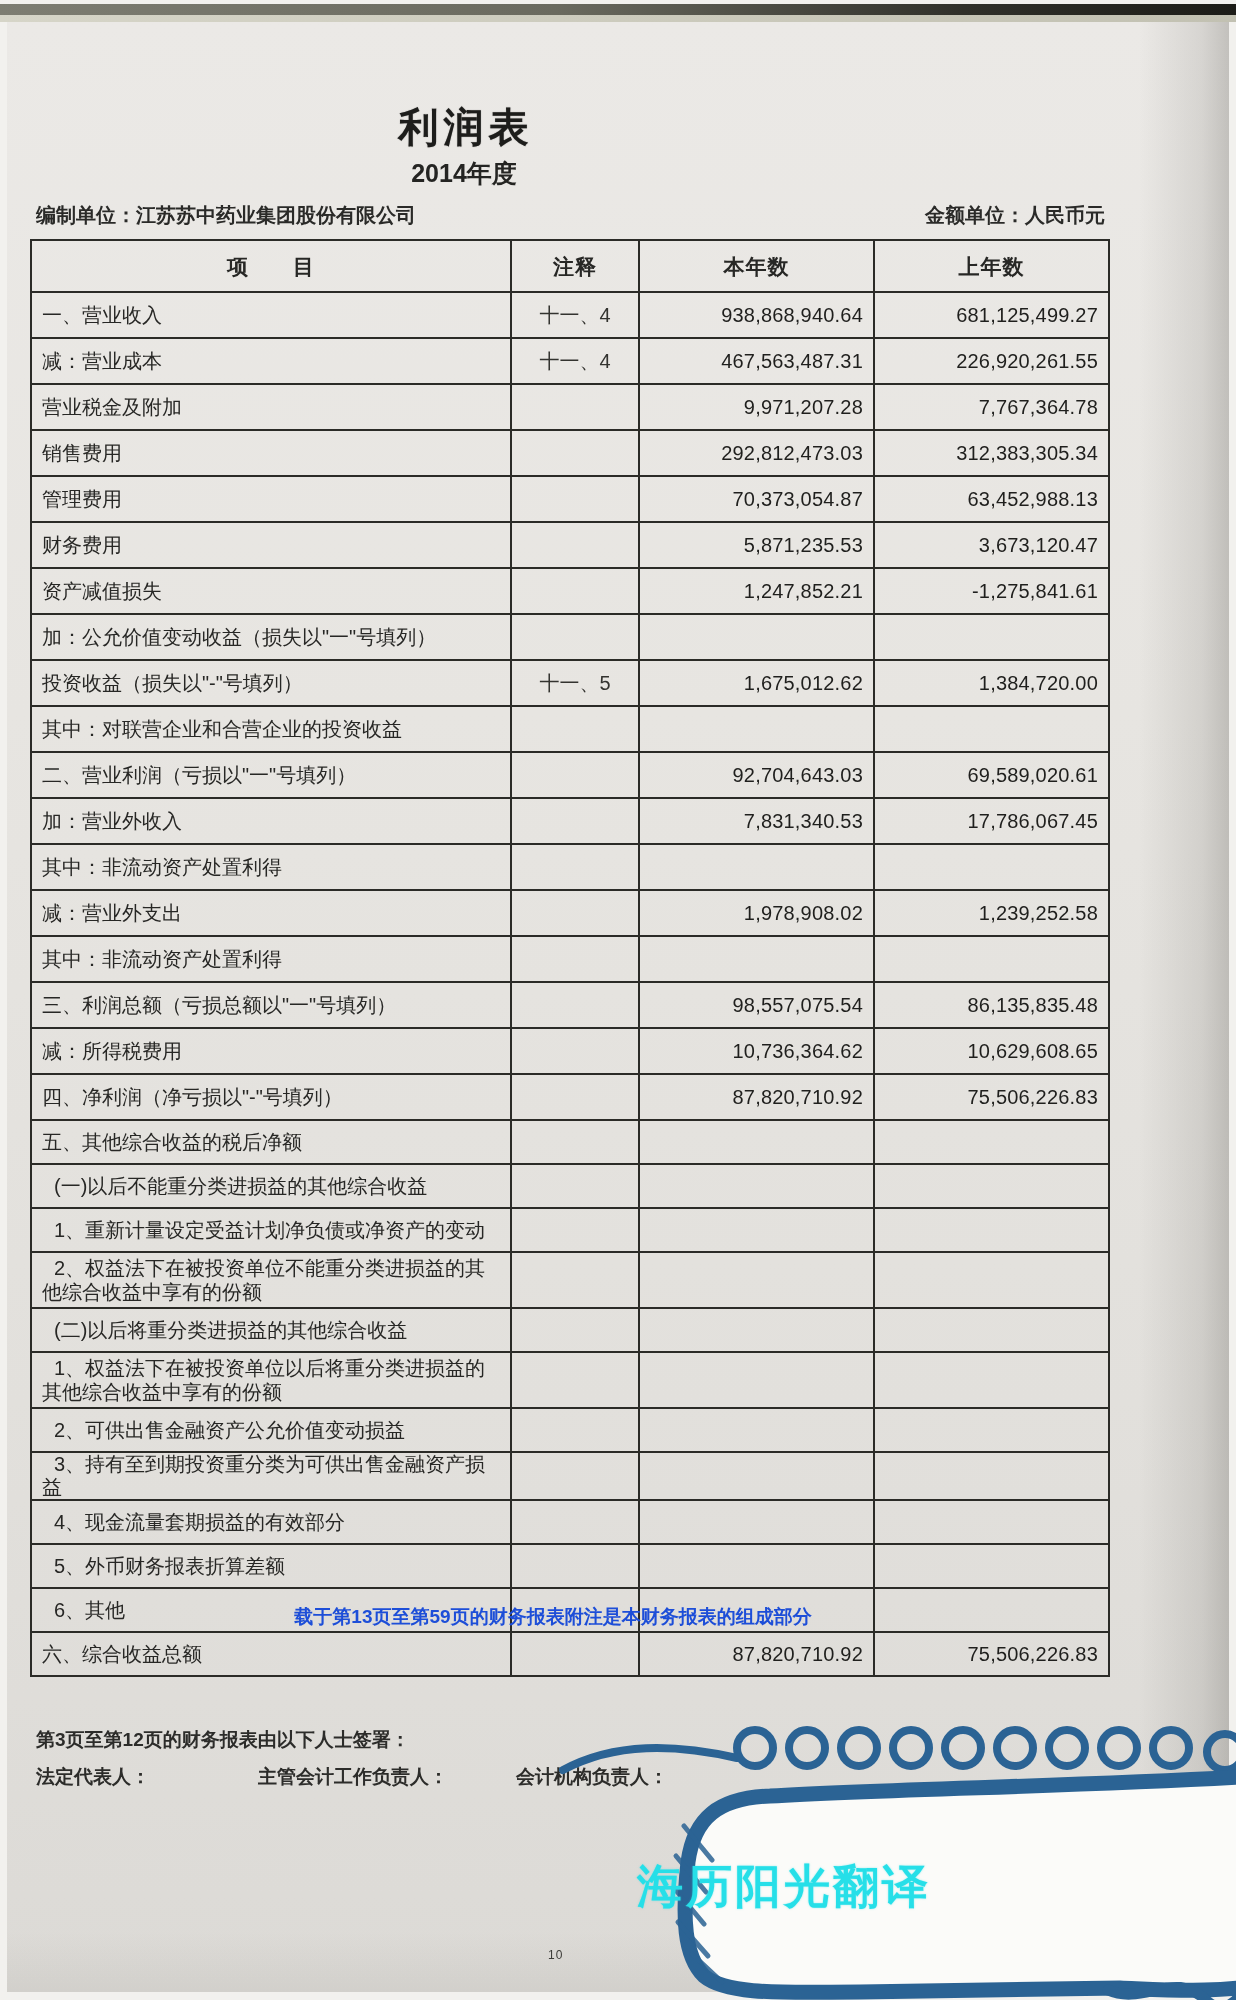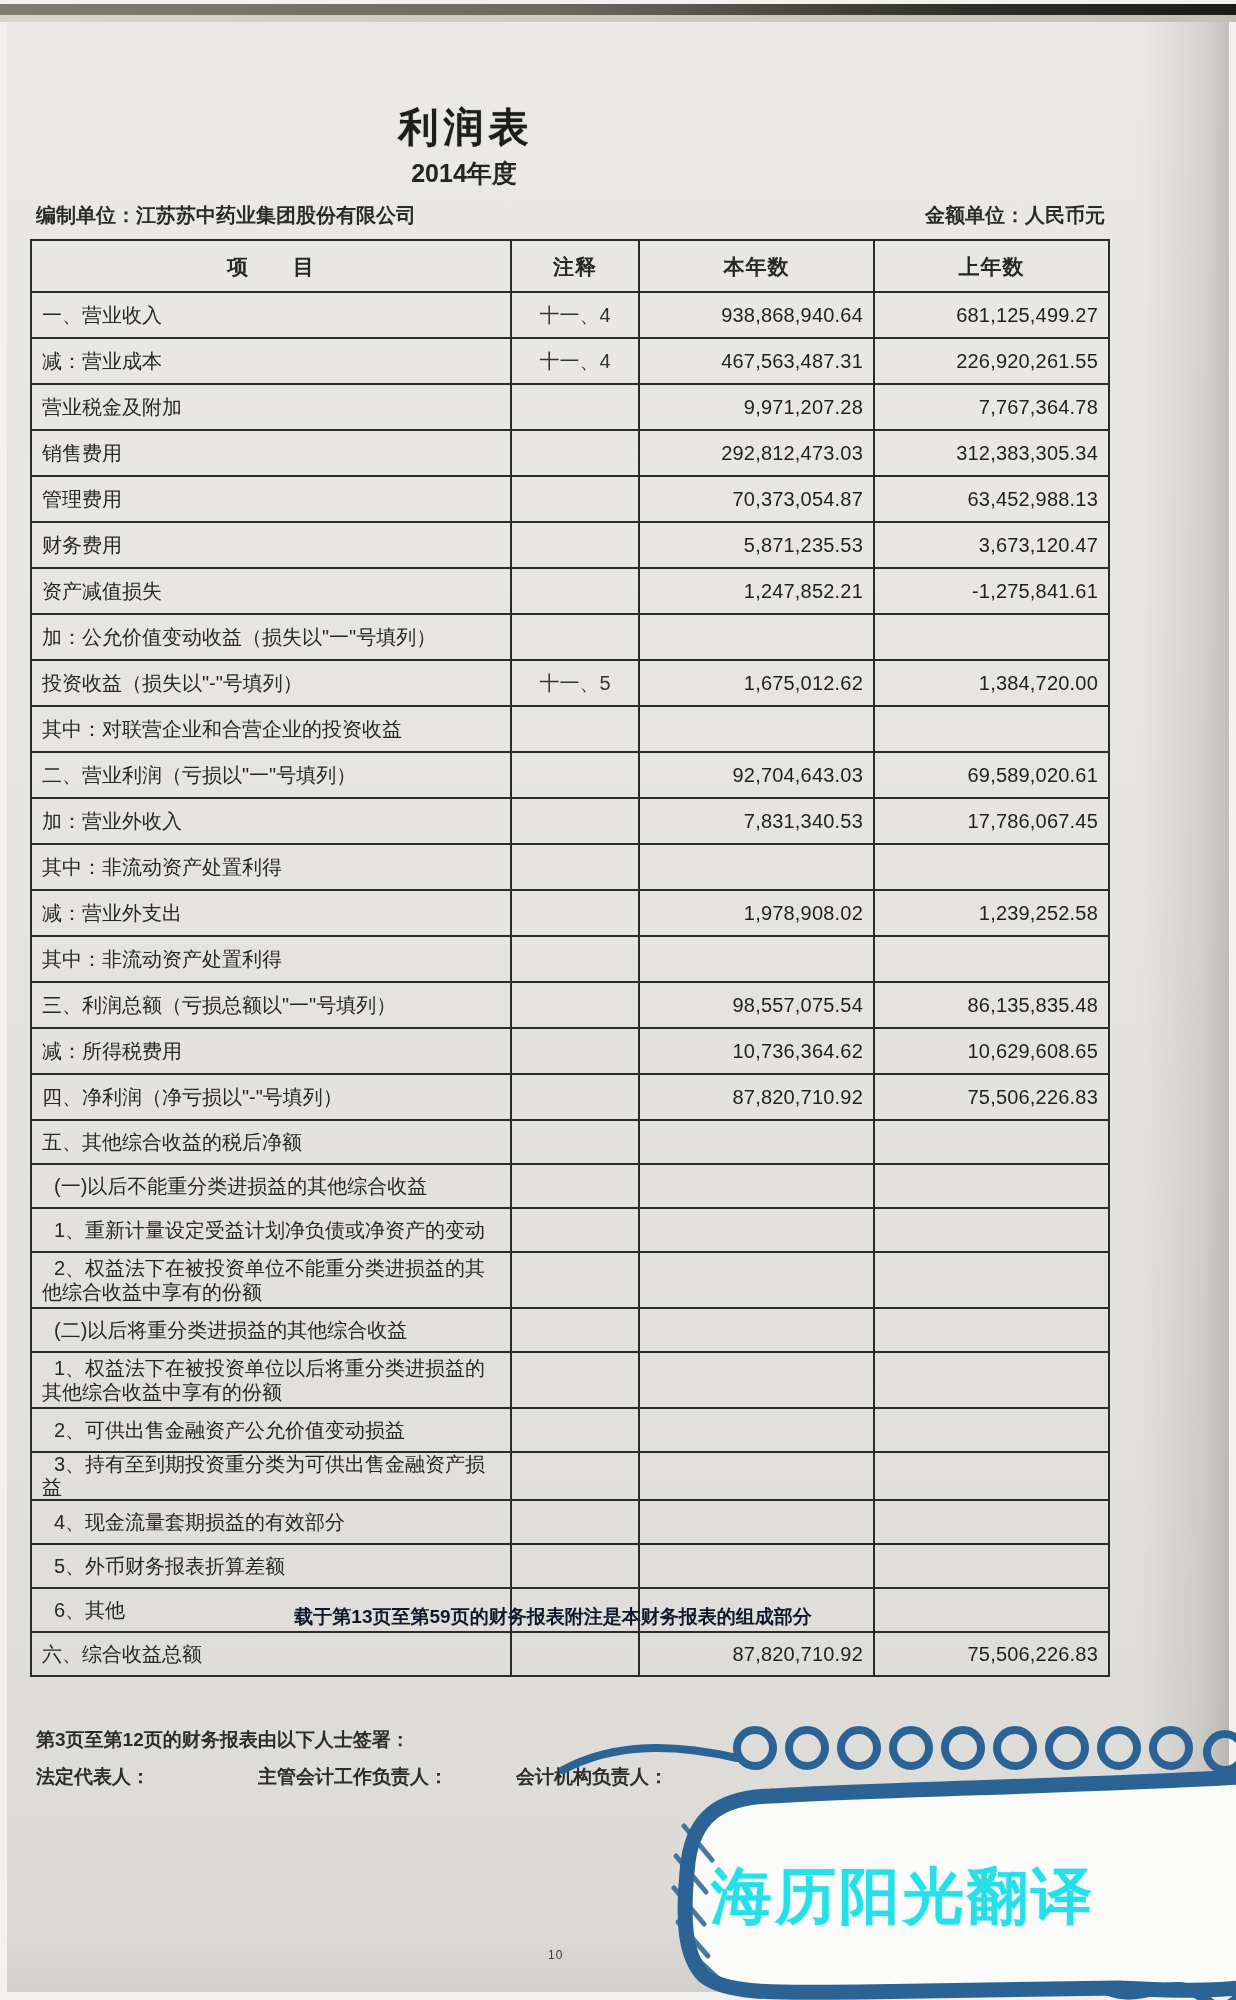--- a/index.html
+++ b/index.html
@@ -52,33 +52,33 @@
   tr.sz-n{height:46px;}
   tr.sz-s{height:44px;}
   tr.sz-t{height:56px;}
   td.ind0{padding-left:10px;}
   td.ind1{padding-left:28px;}
   td.ind2{padding-left:58px;}
   td.ind3{padding-left:6px;text-indent:12px;}
   tr.sz-t td.cell-item{line-height:24px;}
 
   .notes-annotation{position:absolute;left:553px;top:1604px;transform:translateX(-50%);
-    font-size:19px;font-weight:600;color:#0f172a;white-space:nowrap;}
+    font-size:19px;font-weight:600;color:#1d4ed8;white-space:nowrap;}
   .sig-intro{position:absolute;left:36px;top:1727px;font-size:19px;font-weight:600;color:#2c2c2a;}
   .sig-row{position:absolute;left:0;top:1764px;width:1236px;font-size:19px;font-weight:600;color:#2c2c2a;}
   .sig-row .s1{position:absolute;left:36px;}
   .sig-row .s2{position:absolute;left:258px;}
   .sig-row .s3{position:absolute;left:516px;}
   .page-number{position:absolute;left:548px;top:1948px;font-size:12px;color:#3c3c38;letter-spacing:1px;}
 
   
   .loops-svg{position:absolute;left:545px;top:1712px;width:691px;height:80px;}
   .bubble-svg{position:absolute;left:600px;top:1768px;width:636px;height:232px;}
-  .stamp-text{position:absolute;left:673px;top:1856px;width:460px;text-align:center;
-    font-size:61px;font-weight:700;letter-spacing:3px;color:#26dfe8;
+  .stamp-text{position:absolute;left:637px;top:1856px;width:460px;text-align:left;
+    font-size:46px;font-weight:700;letter-spacing:3px;color:#26dfe8;
     text-shadow:0 0 2px rgba(38,223,232,.5);}
 </style>
 </head>
 <body>
 
 <div class="stage">
   <div class="edge-top"></div>
   <div class="edge-top-strip"></div>
 
   <div class="paper">

